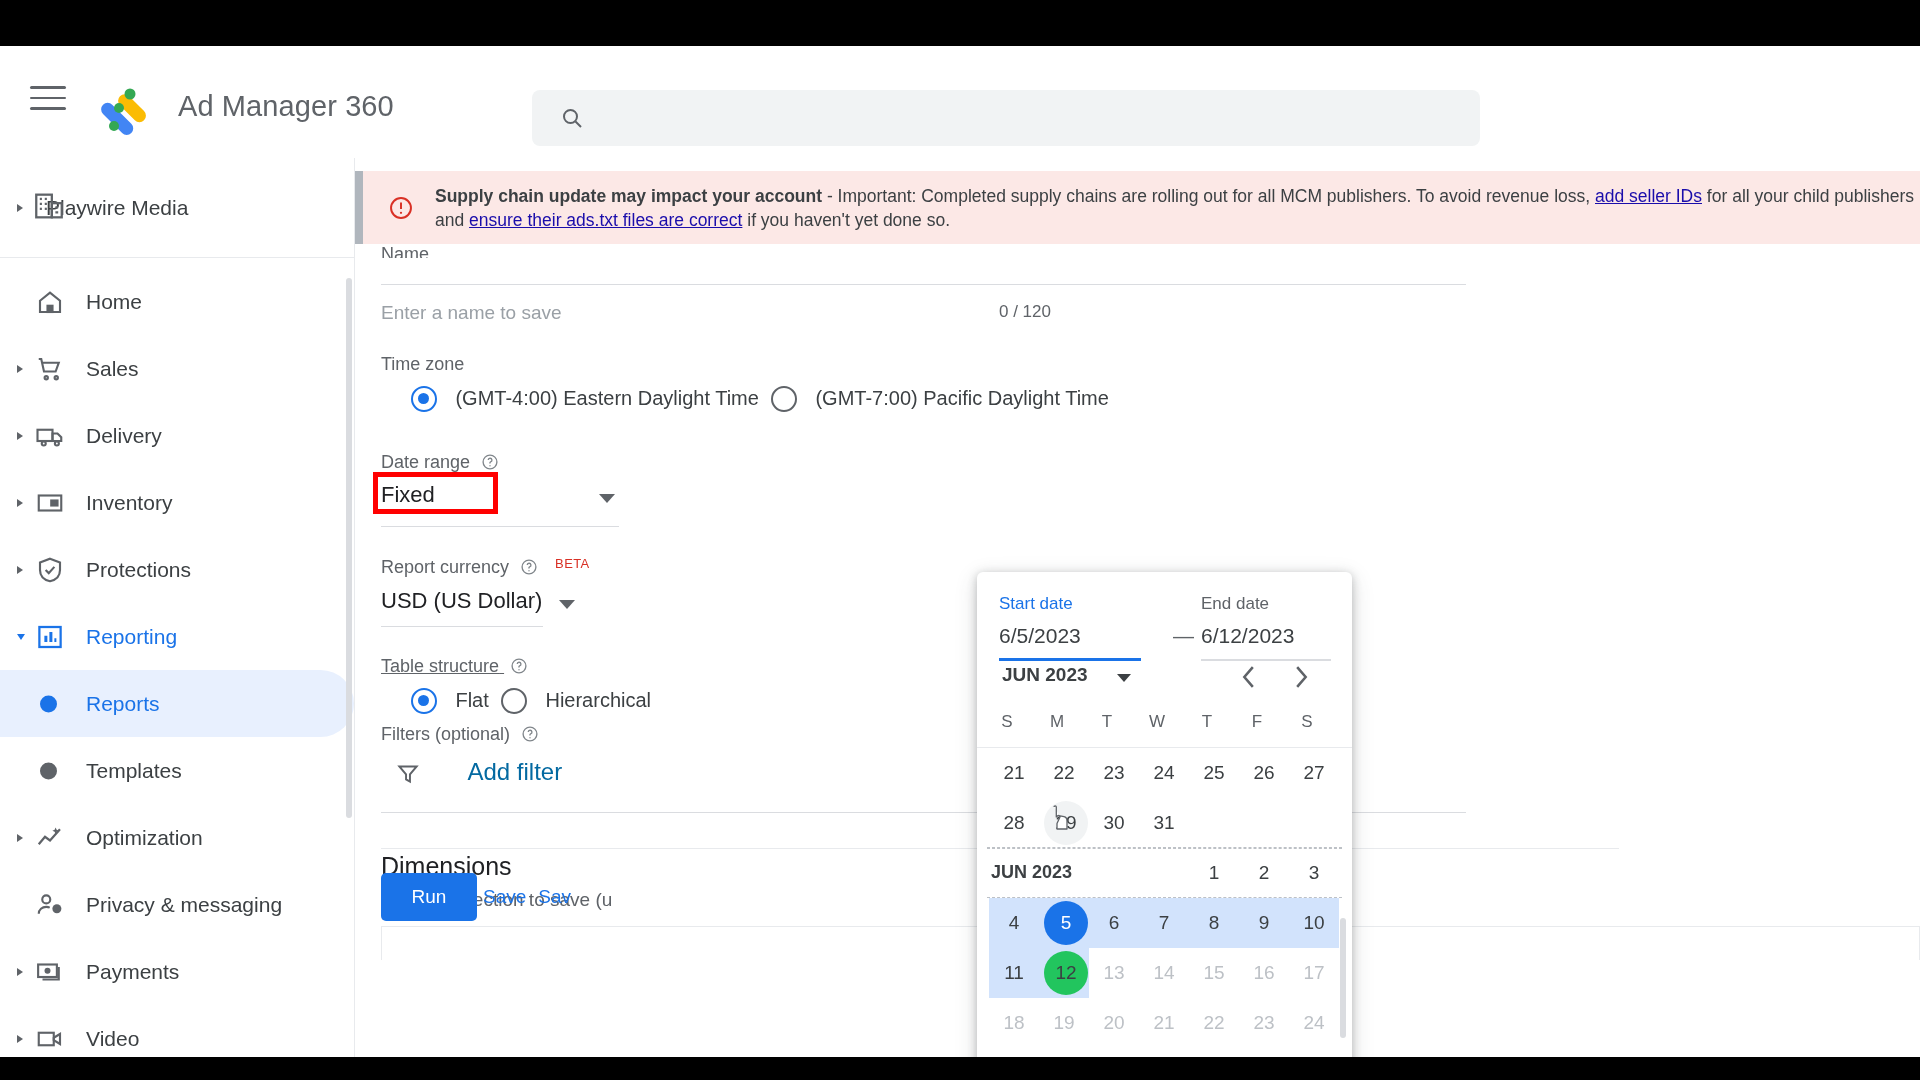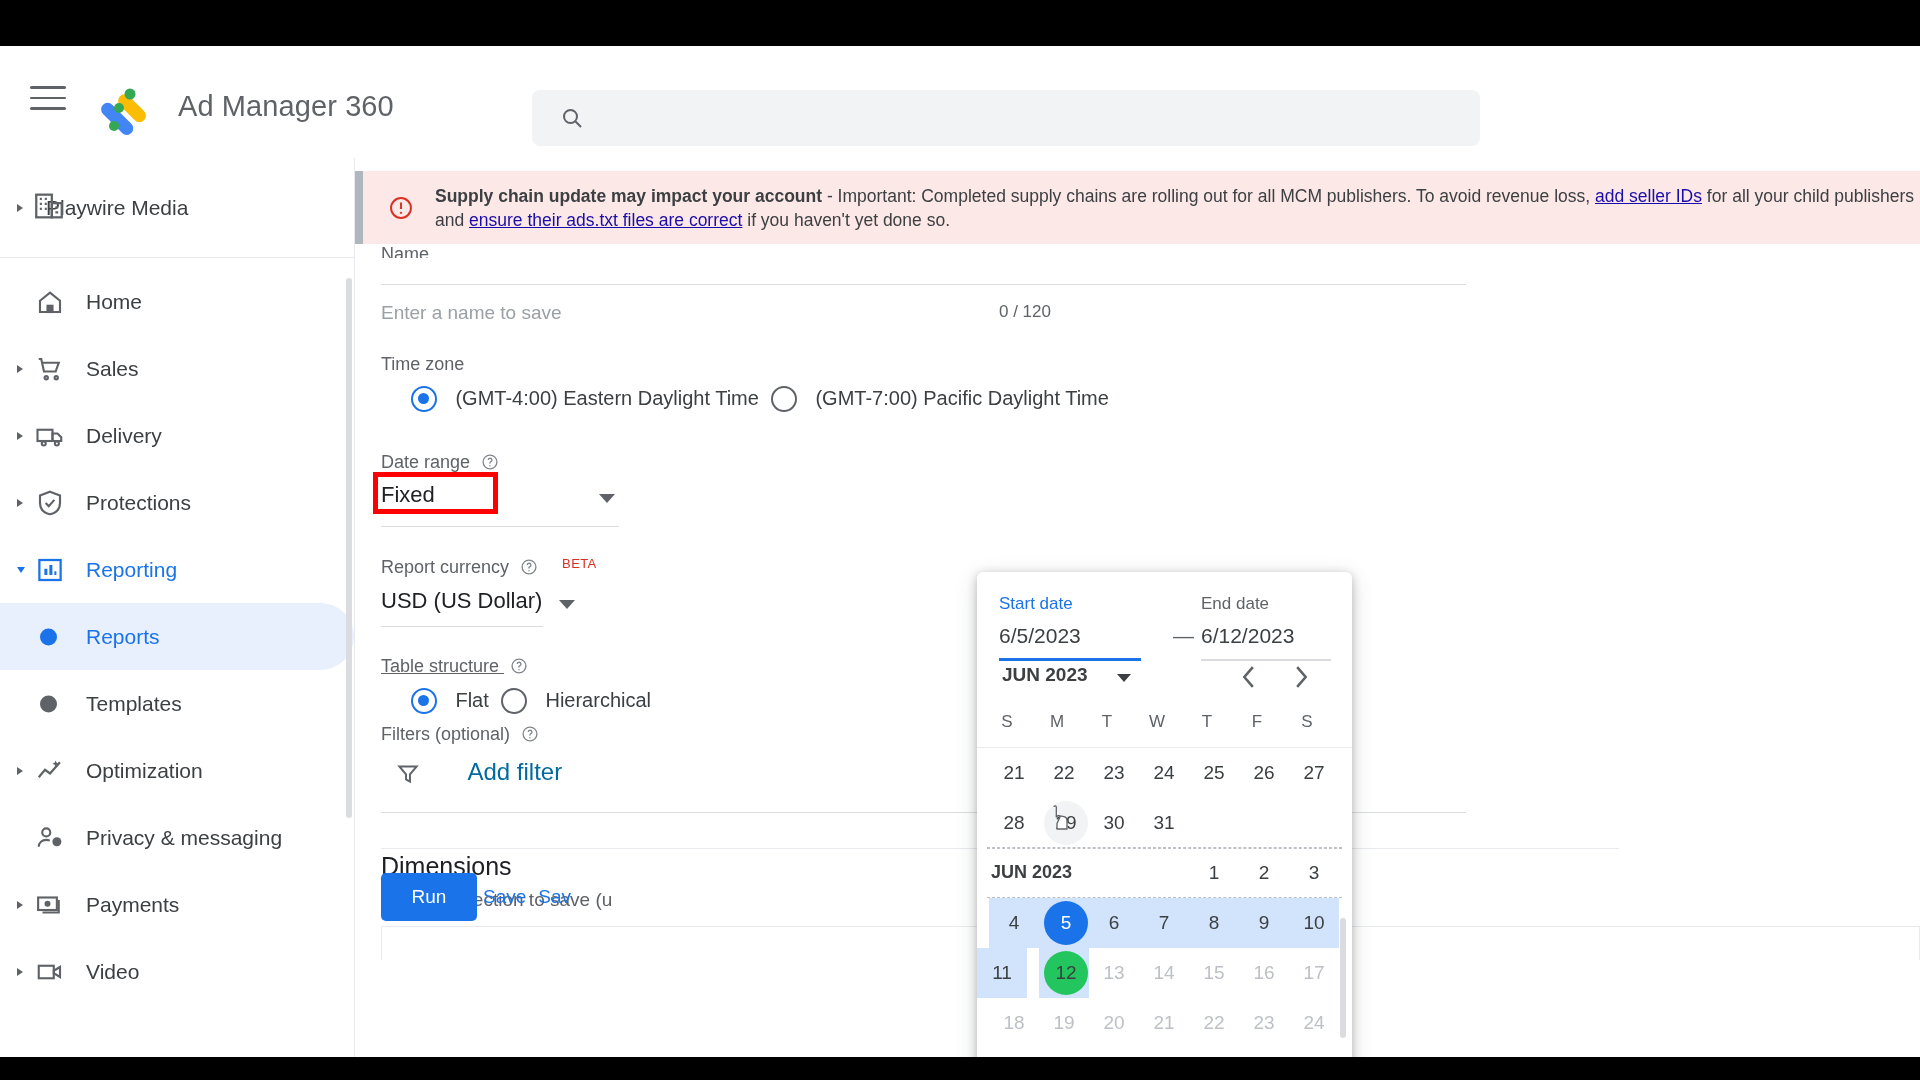--- a/index.html
+++ b/index.html
@@ -202,21 +202,21 @@
     border-top: 9px solid #5f6368;
     display: inline-block;
   }
   .redbox {
     position: absolute;
     border: 5px solid #ff0000;
     pointer-events: none;
   }
   .beta {
     font-size: 13px; color: #d93025; letter-spacing: .4px;
-    vertical-align: 5px; margin-left: 19px; font-weight: 500;
+    vertical-align: 5px; margin-left: 12px; font-weight: 500;
   }
   
   #actionbar {
     position: absolute; left: 0; bottom: 0;
     width: 1238px; height: 96px;
     border-top: 1px solid #e8eaed;
     display: flex; align-items: center;
   }
   .btn-run {
     margin-left: 0; width: 96px; height: 48px;
@@ -416,20 +416,30 @@
             <svg width="30" height="30" viewBox="0 0 24 24" fill="none" stroke="currentColor" stroke-width="1.7">
               <rect x="2" y="7" width="12" height="9"></rect>
                 <path d="M14 10h4l3 3v3h-7z"></path>
               <circle cx="7" cy="18" r="1.6"></circle>
                 <circle cx="17.5" cy="18" r="1.6"></circle>
             </svg>
           </span>
           <span class="lbl">Delivery</span>
         </div>
 
+        <div class="nav-item">
+          <span class="caret"></span>
+          <span class="ico">
+            <svg width="30" height="30" viewBox="0 0 24 24" fill="none" stroke="currentColor" stroke-width="1.7">
+              <rect x="3" y="6" width="18" height="12"></rect>
+                <rect x="13" y="10" width="5" height="4" fill="currentColor"></rect>
+            </svg>
+          </span>
+          <span class="lbl">Inventory</span>
+        </div>
 
         <div class="nav-item">
           <span class="caret"></span>
           <span class="ico">
             <svg width="30" height="30" viewBox="0 0 24 24" fill="none" stroke="currentColor" stroke-width="1.7">
               <path d="M12 3 L20 6 v6c0 5-3.6 8-8 9-4.4-1-8-4-8-9V6z"></path>
                 <path d="M8.5 12l2.5 2.5 4.5-5"></path>
             </svg>
           </span>
           <span class="lbl">Protections</span>
@@ -691,21 +701,21 @@
               <div class="day inrange sel" style="left: 62px;">
                 <span class="inner">5</span>
               </div>
               <div class="day inrange" style="left: 112px;">6</div>
               <div class="day inrange" style="left: 162px;">7</div>
               <div class="day inrange" style="left: 212px;">8</div>
               <div class="day inrange" style="left: 262px;">9</div>
               <div class="day inrange" style="left: 312px;">10</div>
             </div>
             <div class="wk">
-              <div class="day inrange" style="left: 0;">11</div>
+              <div class="day inrange" style="left: 12px;">11</div>
               <div class="day inrange lastfaint" style="left: 62px;">
                 <span class="inner">12</span>
               </div>
               <div class="day dim" style="left: 112px;">13</div>
               <div class="day dim" style="left: 162px;">14</div>
               <div class="day dim" style="left: 212px;">15</div>
               <div class="day dim" style="left: 262px;">16</div>
               <div class="day dim" style="left: 312px;">17</div>
             </div>
             <div class="wk">

